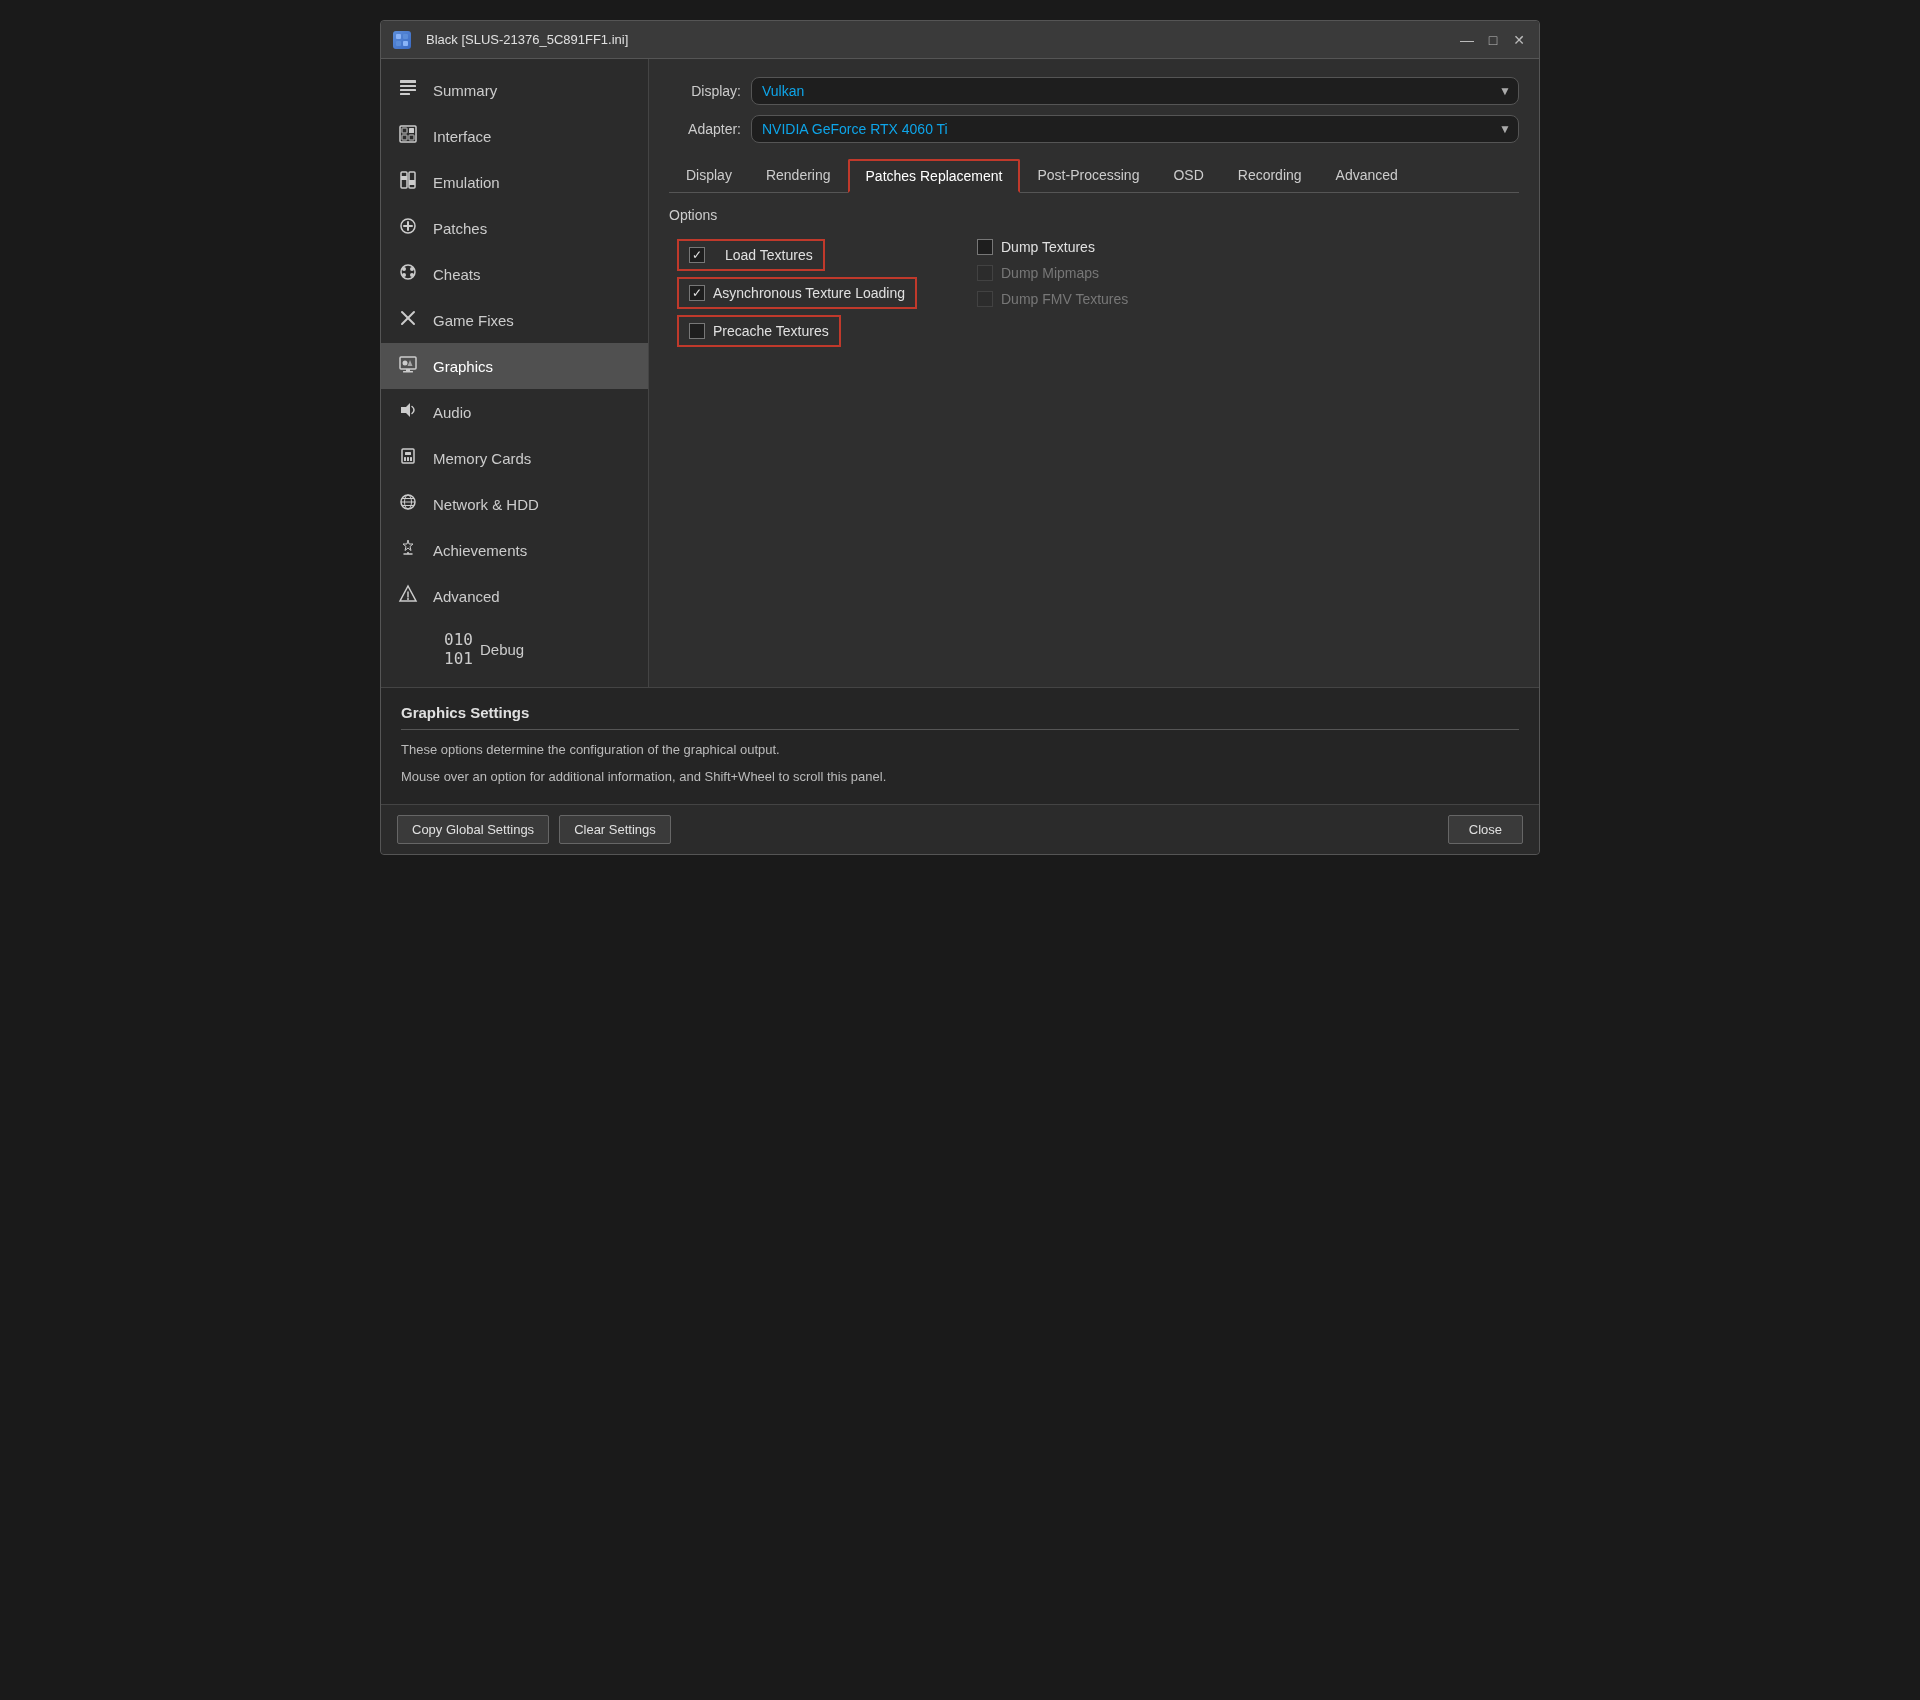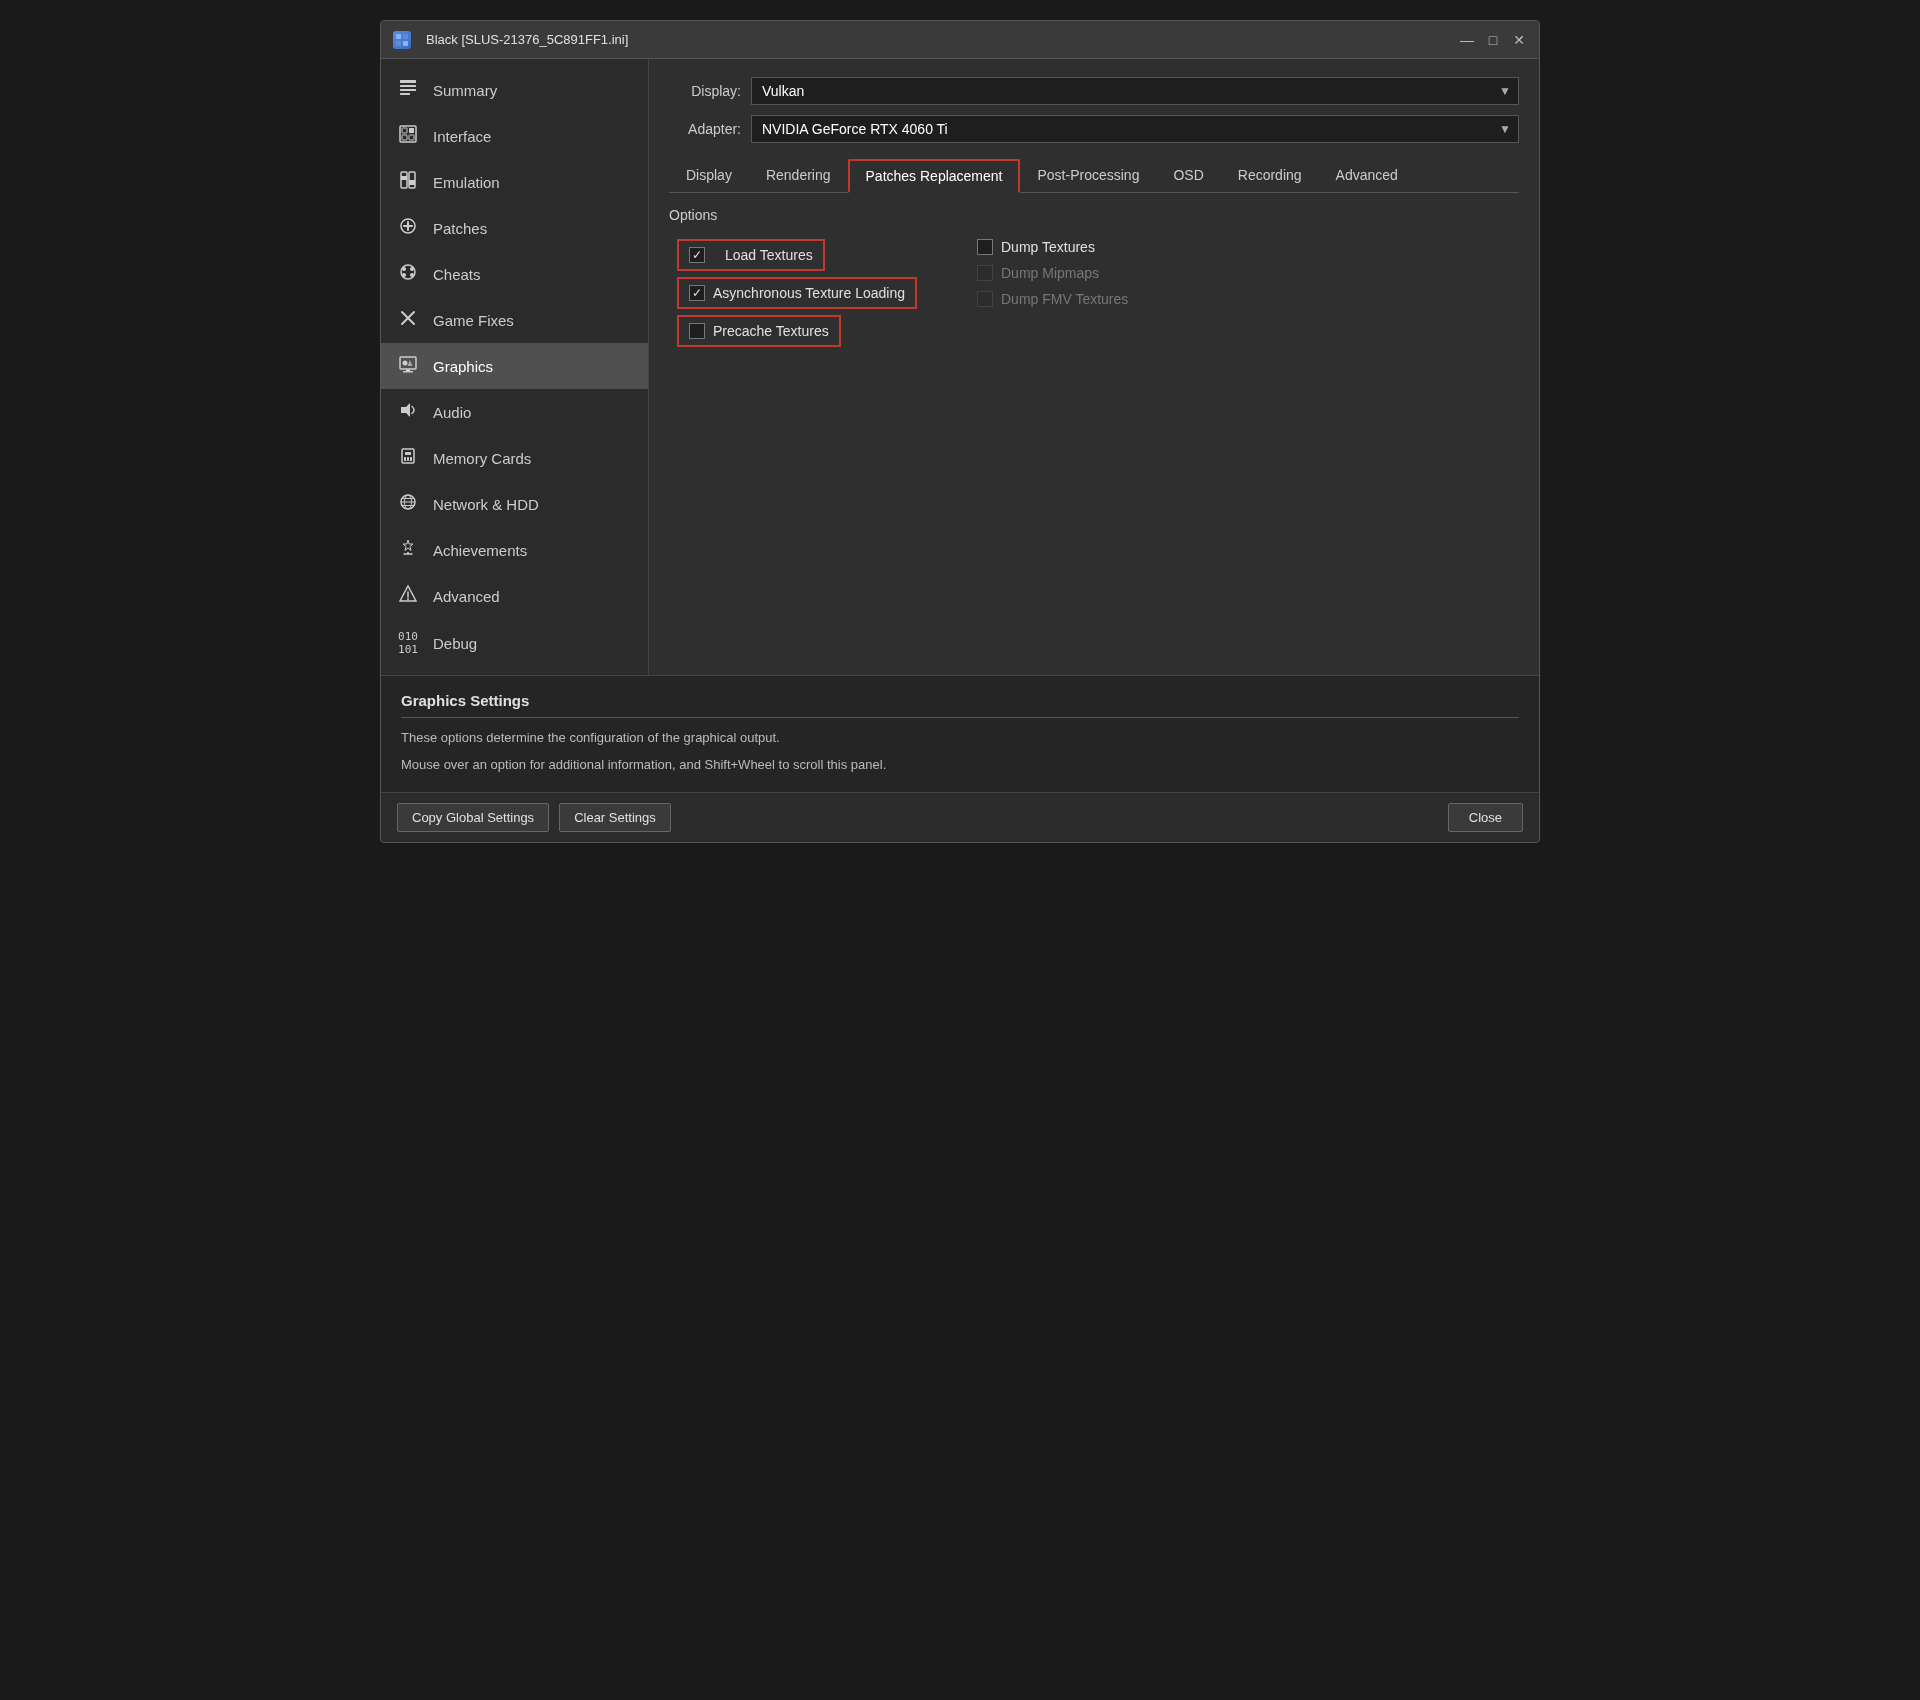--- a/index.html
+++ b/index.html
@@ -117,26 +117,26 @@
       text-align: right;
     }
     .dropdown-container {
       flex: 1;
       position: relative;
     }
     .dropdown {
       width: 100%;
       background: #1e1e1e;
       border: 1px solid #555;
-      color: #ffffff;
+      color: #0ea5e9;
       padding: 5px 30px 5px 10px;
       font-size: 14px;
       cursor: pointer;
       appearance: none;
-      border-radius: 0;
+      border-radius: 8px;
     }
     .dropdown-arrow {
       position: absolute;
       right: 8px;
       top: 50%;
       transform: translateY(-50%);
       color: #aaa;
       pointer-events: none;
       font-size: 12px;
     }
@@ -420,21 +420,21 @@
         <span class="sidebar-icon">
           <svg width="20" height="20" viewBox="0 0 20 20" fill="none">
             <path d="M10 2L2 17h16L10 2z" stroke="#ccc" stroke-width="1.5" fill="none"></path>
             <line x1="10" y1="8" x2="10" y2="13" stroke="#ccc" stroke-width="1.5" stroke-linecap="round"></line>
             <circle cx="10" cy="15" r="1" fill="#ccc"></circle>
           </svg>
         </span>
         <span class="sidebar-label">Advanced</span>
       </div>
       <div class="sidebar-item">
-        <span class="sidebar-icon" style="font-size:11px; font-family:monospace; line-height:1.2; color:#ccc;">010<br>101</span>
+        <span class="sidebar-icon" style="font-size:16px; font-family:monospace; line-height:1.2; color:#ccc;margin-left:47px;">010<br>101</span>
         <span class="sidebar-label">Debug</span>
       </div>
     </div>
 
     <div class="content-panel">
 
       <div class="form-row">
         <span class="form-label">Display:</span>
         <div class="dropdown-container">
           <select class="dropdown">

